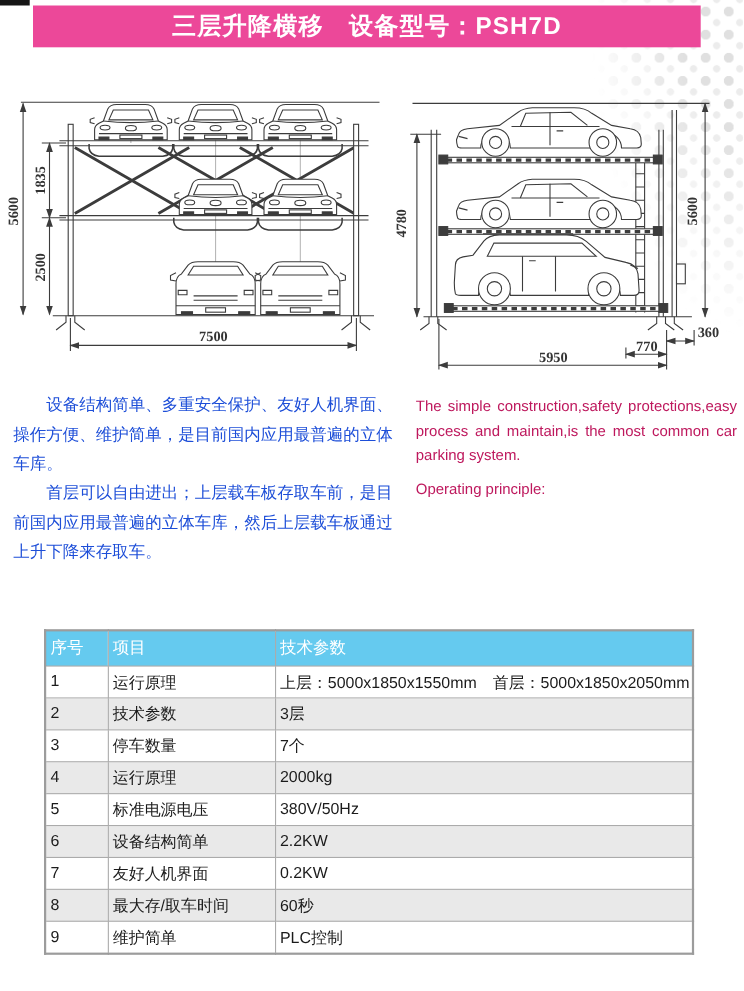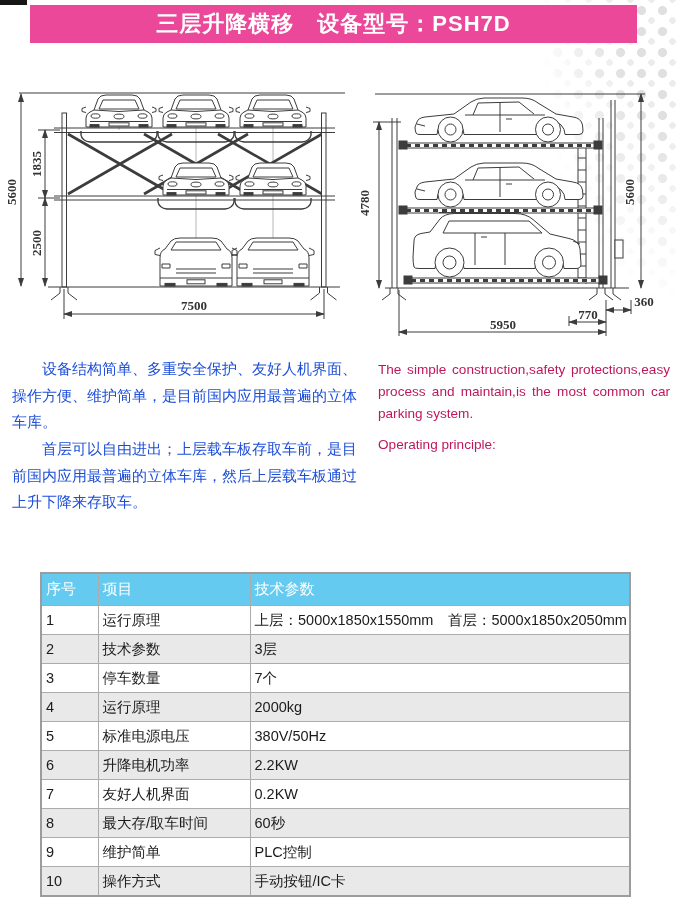--- a/index.html
+++ b/index.html
@@ -293,37 +293,32 @@
       <td>运行原理</td>
       <td>2000kg</td>
     </tr>
     <tr>
       <td>5</td>
       <td>标准电源电压</td>
       <td>380V/50Hz</td>
     </tr>
     <tr>
       <td>6</td>
-      <td>升降电机功率</td>
+      <td>设备结构简单</td>
       <td>2.2KW</td>
     </tr>
     <tr>
       <td>7</td>
       <td>友好人机界面</td>
       <td>0.2KW</td>
     </tr>
     <tr>
       <td>8</td>
       <td>最大存/取车时间</td>
       <td>60秒</td>
     </tr>
     <tr>
       <td>9</td>
       <td>维护简单</td>
       <td>PLC控制</td>
     </tr>
-    <tr>
-      <td>10</td>
-      <td>操作方式</td>
-      <td>手动按钮/IC卡</td>
-    </tr>
   </tbody>
 </table>
 
 </body></html>

